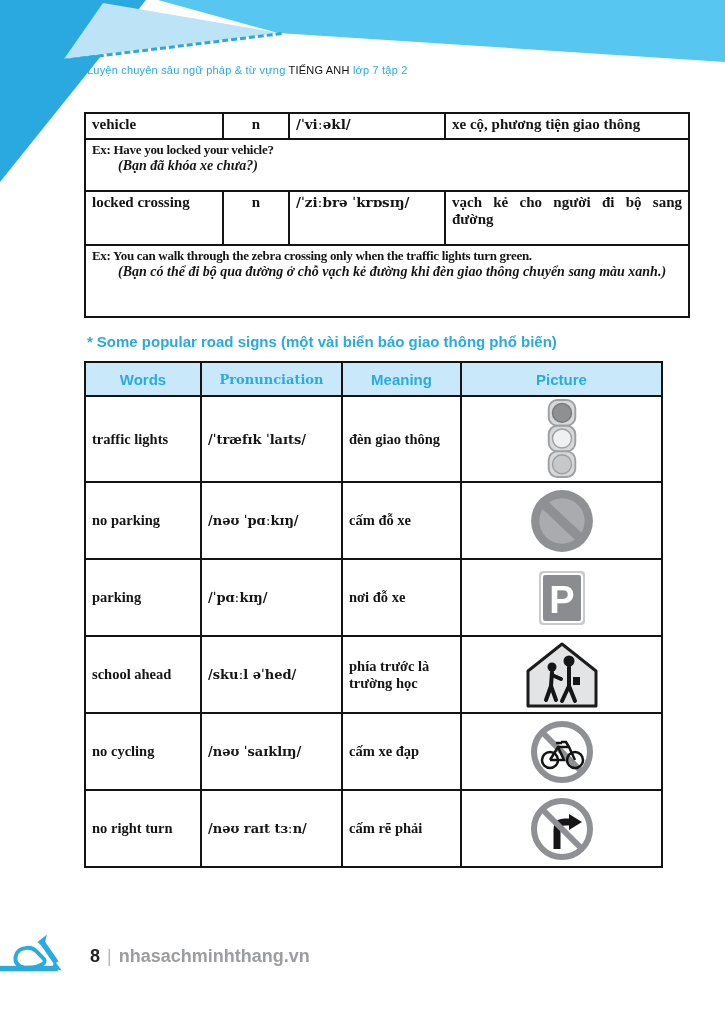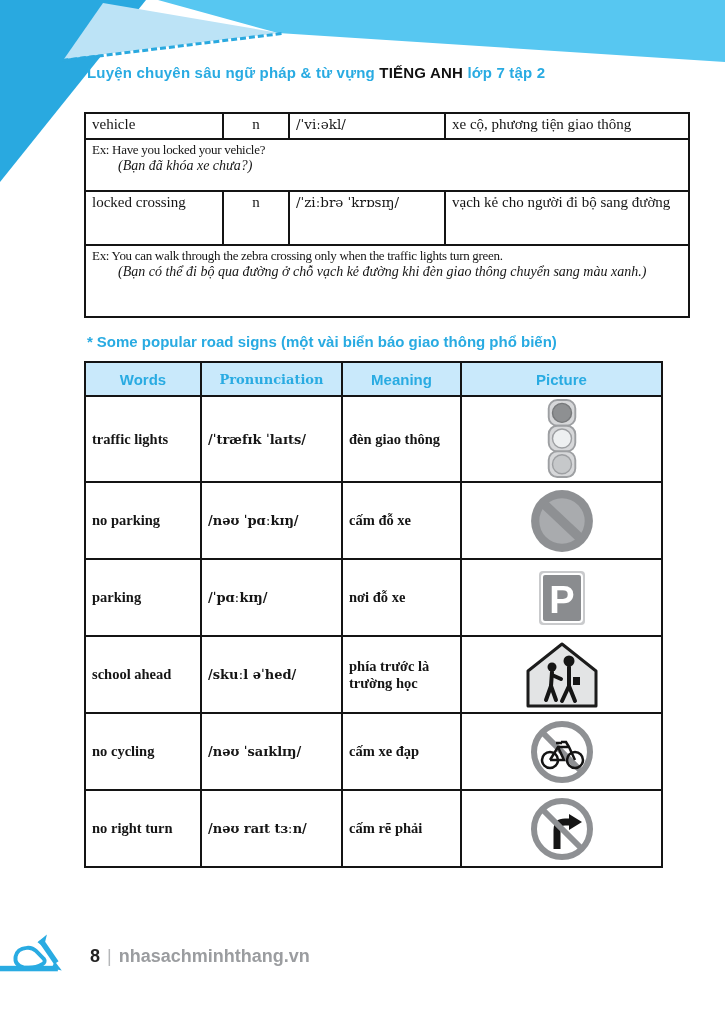--- a/index.html
+++ b/index.html
@@ -8,28 +8,28 @@
   
   .hdr-main{position:absolute;left:0;top:0;width:725px;height:64px;background:#57c7f1;
             clip-path:polygon(158px 0,725px 0,725px 62px,278px 33px);}
   .hdr-tri{position:absolute;left:0;top:0;width:150px;height:182px;background:#29a9e0;
            clip-path:polygon(0 0,146px 0,0 182px);}
   .hdr-band{position:absolute;left:0;top:0;width:300px;height:64px;background:#bce3f6;
             clip-path:polygon(103px 3px,279px 33px,64px 59px);}
   .hdr-dash{position:absolute;left:62px;top:59px;width:221px;height:0;
             border-top:3px dashed #2aa9df;transform:rotate(-7deg);transform-origin:left top;}
   
-  .title{position:absolute;left:87px;top:64px;font-size:15px;font-weight:bold;
+  .title{position:absolute;left:87px;top:64px;font-size:11px;font-weight:normal;
          letter-spacing:.2px;white-space:nowrap;}
   .t-blue{color:#29abe2;}
   .t-black{color:#111;}
   
   table{border-collapse:collapse;}
   .vocab{position:absolute;left:84px;top:112px;width:564px;table-layout:fixed;
-         font-family:"Liberation Serif","DejaVu Serif",serif;font-weight:normal;
+         font-family:"Liberation Serif","DejaVu Serif",serif;font-weight:bold;
          font-size:15px;color:#151515;}
   .vocab td{border:2px solid #141414;padding:2px 6px;vertical-align:top;}
   .vocab .c-word{width:124px;}
   .vocab .c-pos{width:52px;text-align:center;}
   .vocab .c-pron{width:142px;font-family:"DejaVu Serif",serif;font-size:13.5px;}
   .vocab .c-mean{width:230px;text-align:justify;border-radius:13px;}
   .vocab tr.r-word{height:26px;}
   .vocab tr.r-ex1{height:52px;}
   .vocab tr.r-word2{height:54px;}
   .vocab tr.r-ex2{height:72px;}

